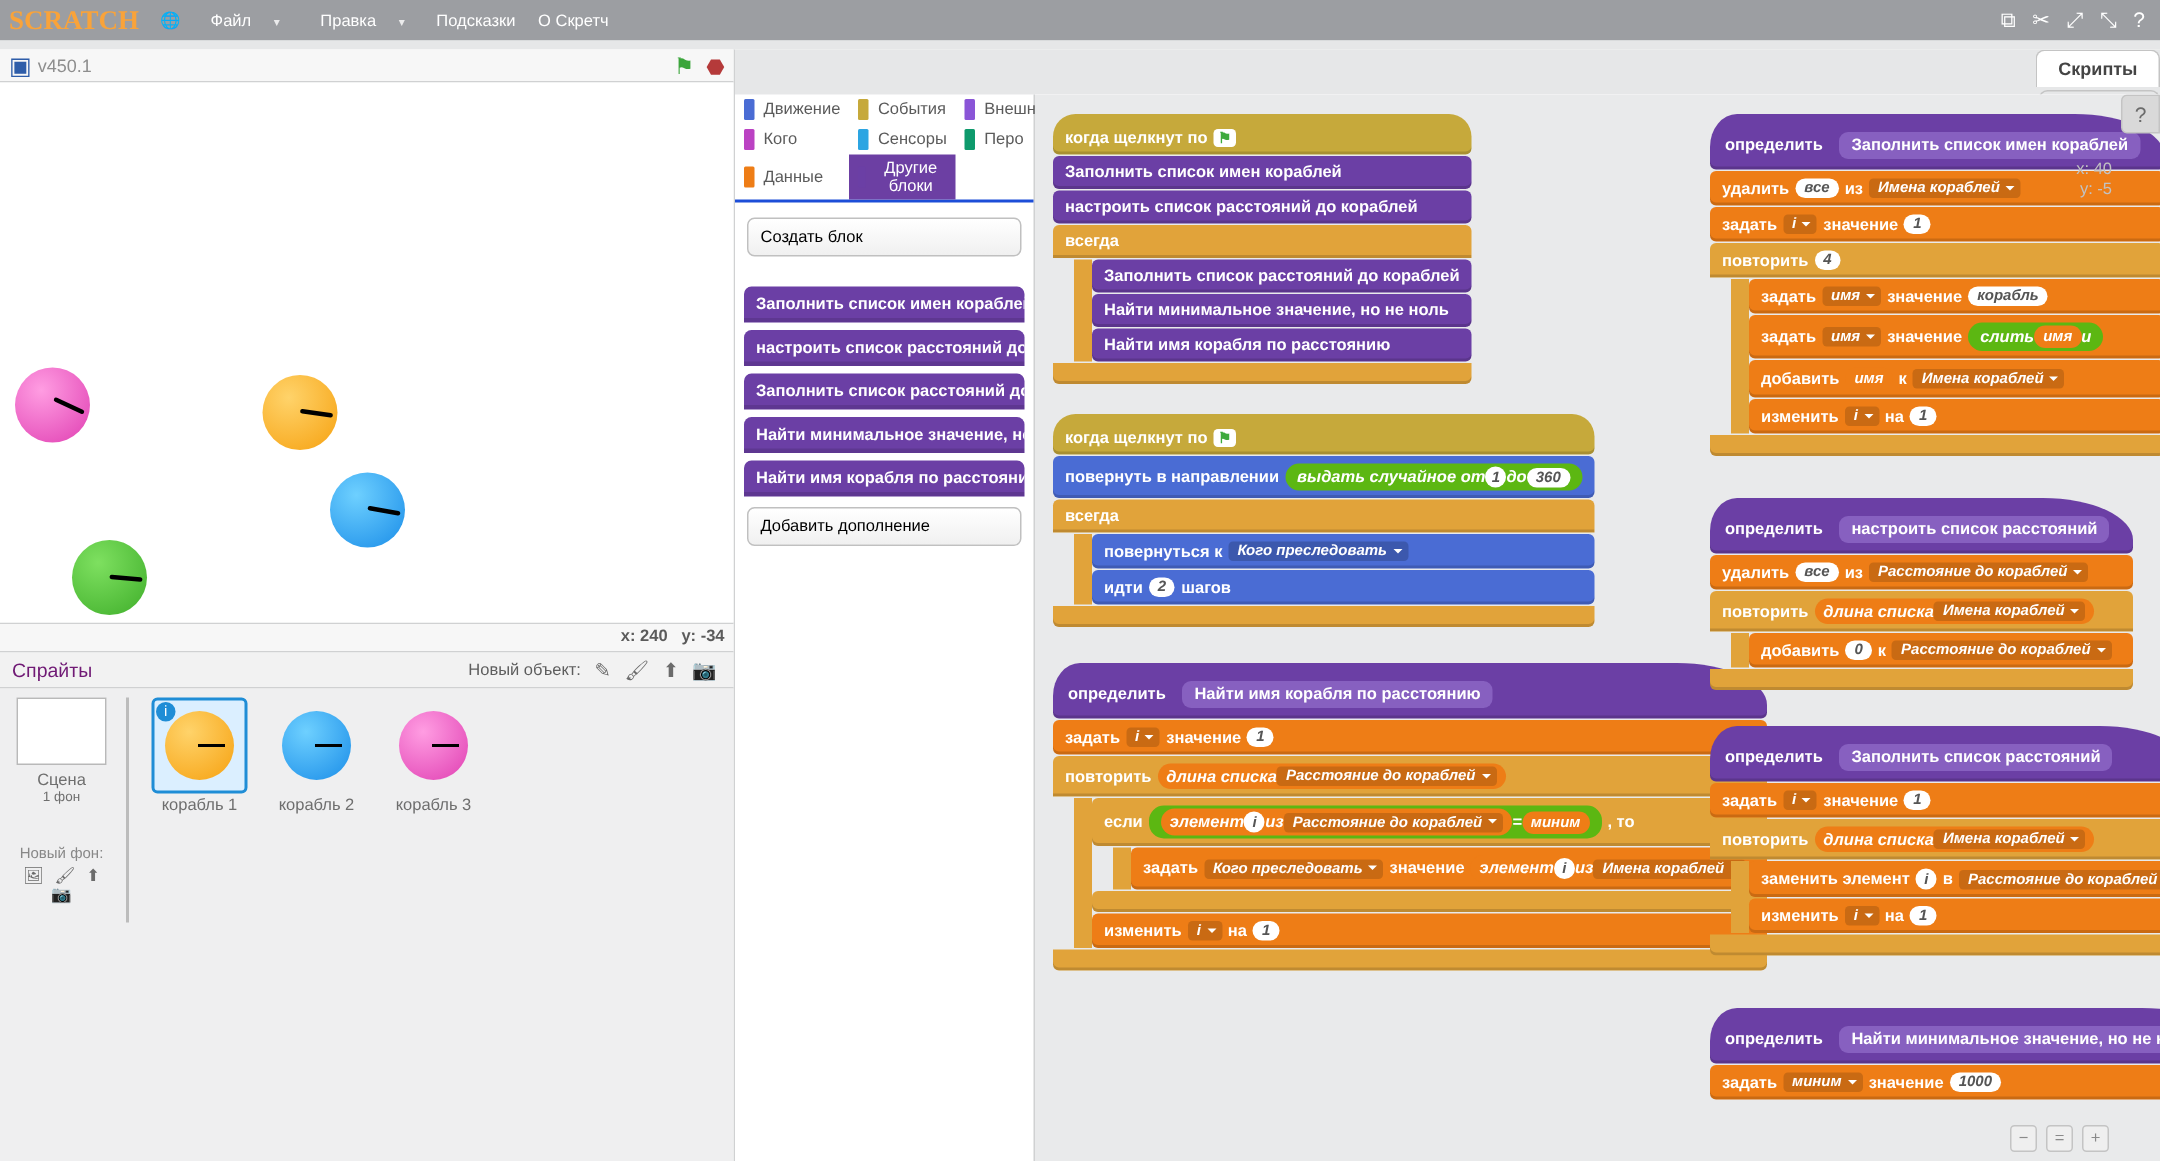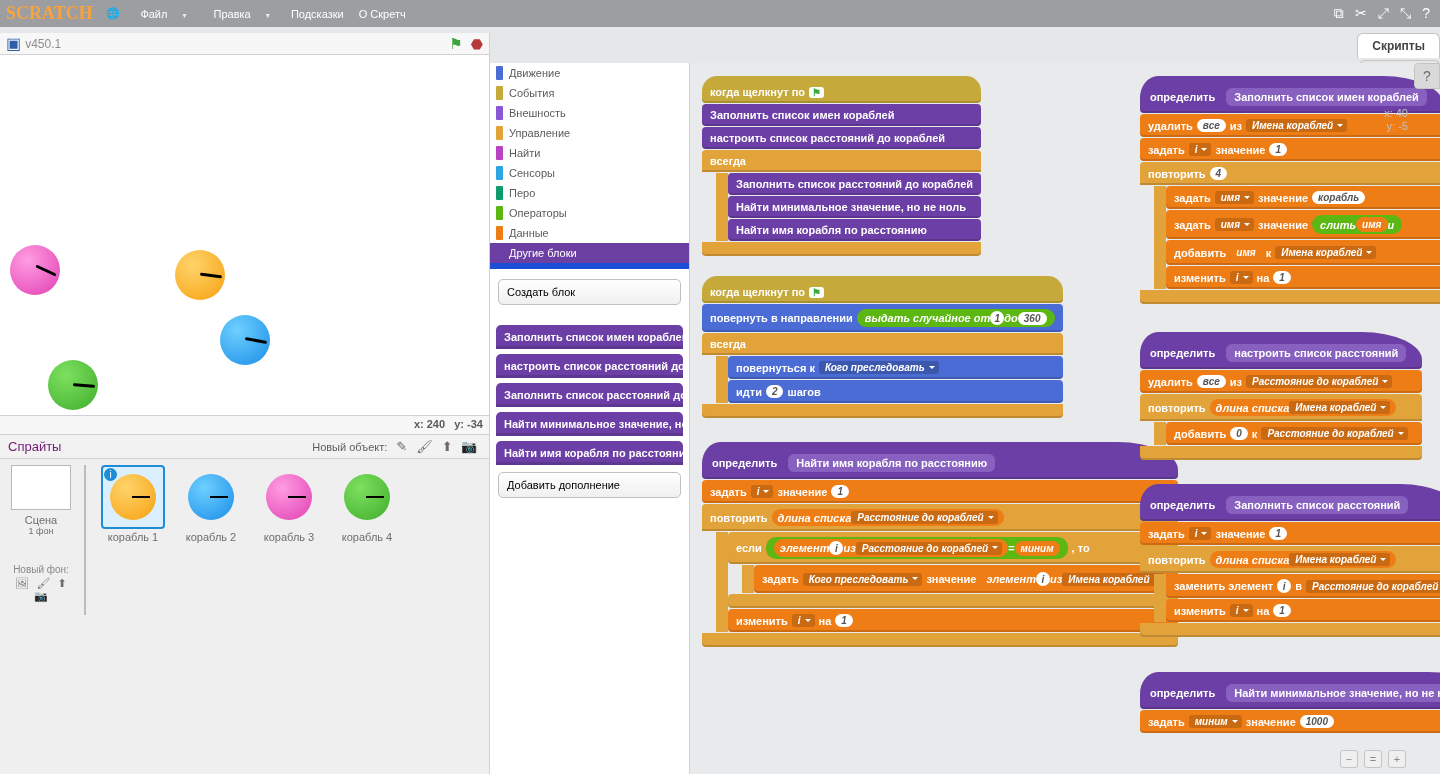--- a/index.html
+++ b/index.html
@@ -54,21 +54,21 @@
 .thumbcell .cball .dir{position:absolute;width:18px;height:2px;background:#000;top:22px;left:22px;}
 .thumbcell .lbl{font-size:11px;margin-top:2px;}
 
 #rightcol{flex:1;display:flex;flex-direction:column;background:#e6e7e8;position:relative;}
 #tabs{height:30px;display:flex;align-items:flex-end;padding-left:6px;gap:2px;flex-direction:column;}
 .tab{padding:5px 14px;border:1px solid #c4c4c4;border-bottom:none;border-radius:6px 6px 0 0;background:#e6e7e8;color:#6e6e6e;font-size:12px;cursor:pointer;}
 .tab.sel{background:#fff;color:#444;font-weight:bold;}
 #rightbody{flex:1;display:flex;background:#fff;}
 
 #palcol{width:200px;border-right:1px solid #d0d1d2;display:flex;flex-direction:column;}
-#catgrid{display:grid;grid-template-columns:1fr;border-bottom:6px solid #1d4ed8;text-align:center;}
+#catgrid{display:grid;grid-template-columns:1fr 1fr 1fr 1fr;border-bottom:2px solid #1d4ed8;text-align:center;}
 .catc{padding:3px 6px;display:flex;align-items:center;cursor:pointer;font-size:11px;color:#5b5b5b;}
 .catc.sel{background:#6c3fa3;color:#fff;}
 .catc .sw{width:7px;height:14px;margin-right:6px;border-radius:1px;}
 #palbtns{padding:10px 8px;}
 #palbtns button{display:block;width:100%;text-align:left;padding:6px 8px;border:1px solid #c0c0c0;border-radius:5px;background:linear-gradient(#fff,#f0f0f0);margin-bottom:8px;cursor:pointer;}
 #palblocks{padding:2px 6px;overflow:hidden;}
 #palblocks .pb{background:#6b3fa5;color:#fff;padding:6px 8px;border-radius:5px 5px 0 0;margin-bottom:5px;font-size:11px;font-weight:bold;box-shadow:inset 0 -3px 0 rgba(0,0,0,.12);white-space:nowrap;overflow:hidden;}
 
 #canvaswrap{flex:1;position:relative;overflow:hidden;}
 #canvas{position:absolute;inset:0;background:#e9eaeb;overflow:hidden;}
@@ -200,28 +200,20 @@
           <div class="lbl">корабль 2</div>
           </div>
         <div class="thumbcell">
           <div class="w">
               <div class="cball" style="background:radial-gradient(circle at 35% 30%,#ff9de2,#e03fb2);">
                 <div class="dir"></div>
               </div>
             </div>
           <div class="lbl">корабль 3</div>
           </div>
-        <div class="thumbcell">
-          <div class="w">
-              <div class="cball" style="background:radial-gradient(circle at 35% 30%,#7ee060,#3fae2a);">
-                <div class="dir"></div>
-              </div>
-            </div>
-          <div class="lbl">корабль 4</div>
-          </div>
       </div>
     </div>
   </div>
 
   <div id="rightcol">
     <div id="tabs">
       <div class="tab sel">Скрипты</div>
       <div class="tab">Костюмы</div>
       <div class="tab">Звуки</div>
     </div>
@@ -240,21 +232,21 @@
           <div class="catc">
               <span class="sw" style="background:#8a55d7;"></span>
               <span>Внешность</span>
             </div>
           <div class="catc">
               <span class="sw" style="background:#e1a33a;"></span>
               <span>Управление</span>
             </div>
           <div class="catc">
               <span class="sw" style="background:#bb42c3;"></span>
-              <span>Найти</span>
+              <span>Кого</span>
             </div>
           <div class="catc">
               <span class="sw" style="background:#2ca5e2;"></span>
               <span>Сенсоры</span>
             </div>
           <div class="catc">
               <span class="sw" style="background:#0e9a6c;"></span>
               <span>Перо</span>
             </div>
           <div class="catc">

